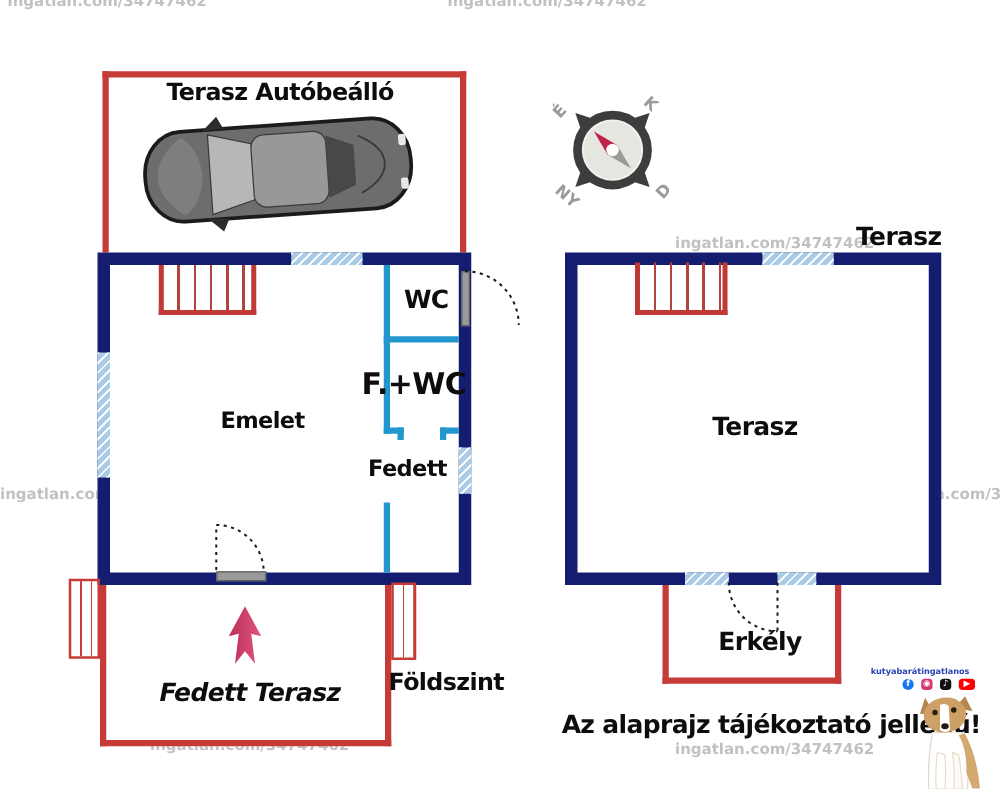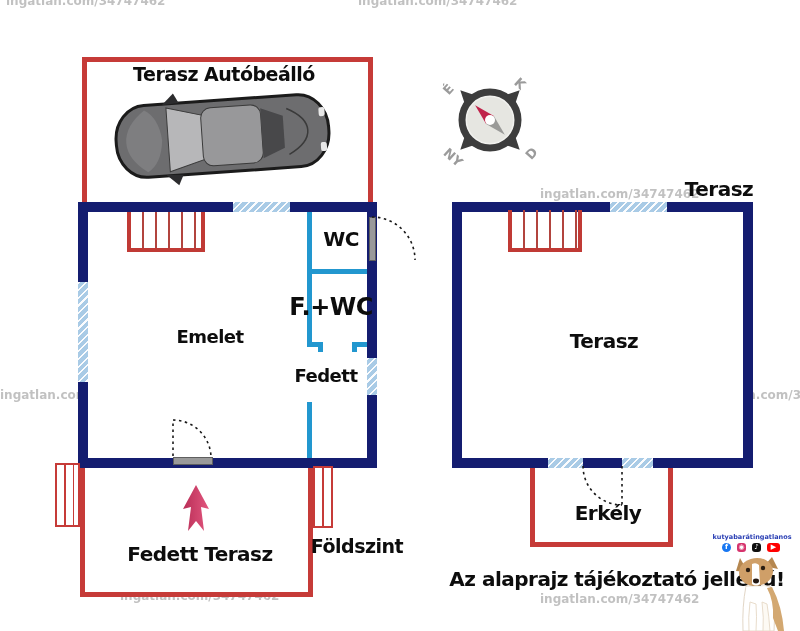--- a/index.html
+++ b/index.html
@@ -104,21 +104,21 @@
 <div class="doorleaf" style="left:583px;top:455px;width:39px;height:7px;"></div>
 
 <div class="lbl" style="left:210px;top:326px;font-size:18px;">Emelet</div>
 <div class="lbl" style="left:341px;top:227px;font-size:20px;">WC</div>
 <div class="lbl" style="left:331px;top:293px;font-size:24px;">F.+WC</div>
 <div class="lbl" style="left:326px;top:365px;font-size:18px;">Fedett</div>
 
 <div class="redbox" style="left:80px;top:468px;width:233px;height:129px;border-top:none;"></div>
 <div class="steps-v" style="left:55px;top:463px;width:25px;height:64px;"></div>
 <div class="steps-v" style="left:313px;top:466px;width:20px;height:62px;"></div>
-<div class="lbl" style="left:200px;top:542px;font-size:20px;">Fedett Terasz</div>
+<div class="lbl" style="left:200px;top:542px;font-size:20px;font-style:italic;">Fedett Terasz</div>
 <div class="lbl" style="left:357px;top:535px;font-size:19px;">Földszint</div>
 
 <div class="abs" style="left:180px;top:484px;width:32px;height:50px;">
   <svg width="32" height="50" viewBox="0 0 32 50">
     <defs>
       <linearGradient id="arrg" x1="0" y1="0" x2="1" y2="0">
         <stop offset="0" stop-color="#b92e57"></stop>
           <stop offset="1" stop-color="#e2567e"></stop>
       </linearGradient>
     </defs>
@@ -138,21 +138,21 @@
 <div class="lbl" style="left:608px;top:501px;font-size:20px;">Erkély</div>
 
 <svg class="abs" style="left:0;top:0;pointer-events:none;" width="800" height="631" viewBox="0 0 800 631">
   <path d="M 372 217 A 43 43 0 0 1 415 260" fill="none" stroke="#1a1a1a" stroke-width="1.6" stroke-dasharray="2.5 3.5"></path>
   <path d="M 173 456 L 173 420 A 38 38 0 0 1 211 458" fill="none" stroke="#1a1a1a" stroke-width="1.6" stroke-dasharray="2.5 3.5"></path>
   <path d="M 622 466 L 622 505 M 583 466 A 39 39 0 0 0 622 505" fill="none" stroke="#1a1a1a" stroke-width="1.6" stroke-dasharray="2.5 3.5"></path>
 </svg>
 
 <div class="lbl" style="left:617px;top:567px;font-size:20px;">Az alaprajz tájékoztató jellegű!</div>
 
-<div class="brand-name" style="left:752px;top:533px;transform:translateX(-50%);">kutyabarátingatlanos</div>
+<div class="brand-name" style="left:736px;top:533px;transform:translateX(-50%);">kutyabarátingatlanos</div>
 <div class="soc" style="left:722px;top:543px;background:#1877f2;border-radius:50%;">f</div>
 <div class="soc" style="left:737px;top:543px;background:#d6336c;border-radius:3px;">◉</div>
 <div class="soc" style="left:752px;top:543px;background:#0f0f0f;border-radius:3px;">♪</div>
 <div class="soc" style="left:767px;top:543px;background:#ff0000;border-radius:3px;width:13px;">▶</div>
 
 <div class="abs" style="left:712px;top:556px;width:86px;height:75px;z-index:5;">
   <svg width="86" height="75" viewBox="0 0 86 75">
 
     <path d="M 34 30 Q 30 50 31 75 L 62 75 Q 64 48 58 30 Z" fill="#ffffff" stroke="#e2d6c6" stroke-width="1"></path>
     <path d="M 55 32 Q 62 45 61 62 L 66 75 L 72 75 Q 70 50 60 31 Z" fill="#d3a871"></path>

